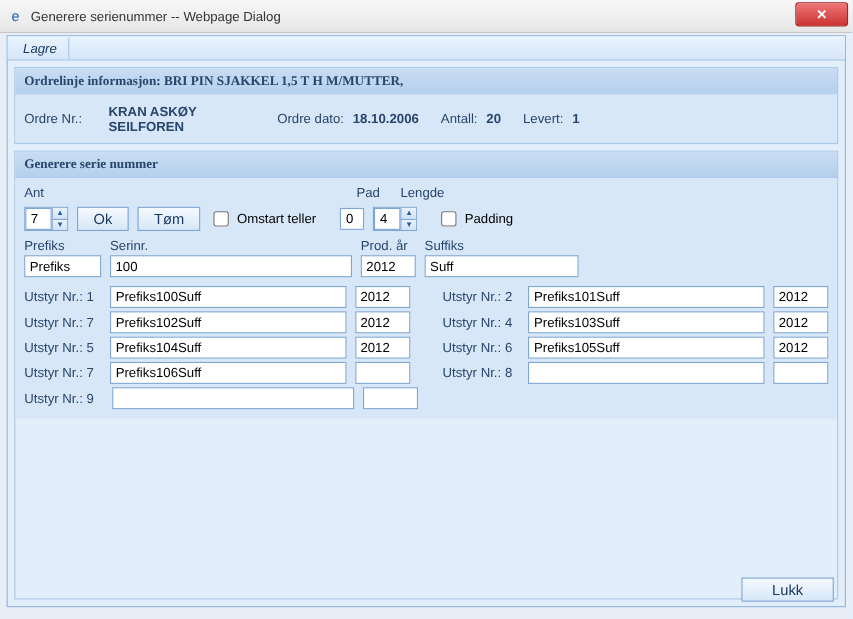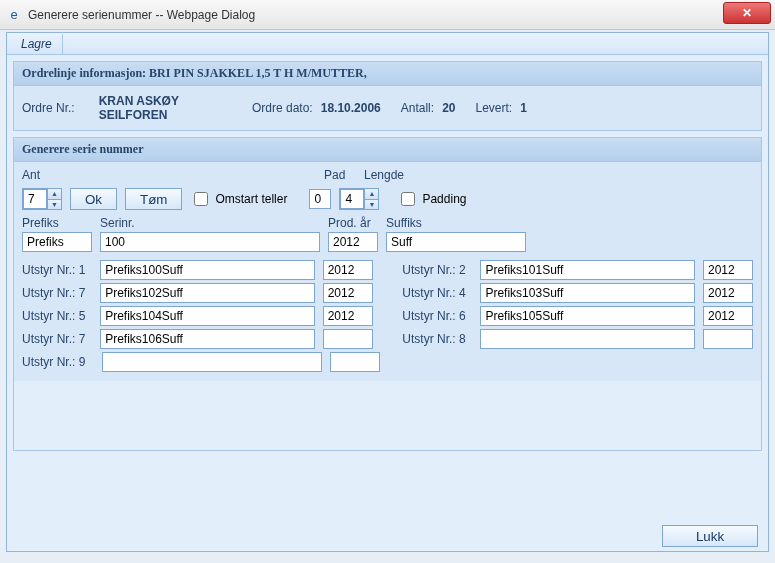--- a/index.html
+++ b/index.html
@@ -122,21 +122,21 @@
   .grid-row { display:flex; gap:8px; margin:3px 0; align-items:center; }
   .cell-lbl { width: 72px; color:#28456b; }
   .cell-in  { }
   .cell-in.big { width: 220px; }
   .cell-in.sml { width: 50px; }
   .spacer { width: 14px; }
   .footer {
     position: absolute;
     bottom: 4px; right: 10px;
   }
-  .footer .btn { width: 96px; }
+  .footer .btn { width: 84px; }
   
   .w70 { width:70px; } .w220{width:220px;} .w50{width:50px;} .w140{width:140px;}
 </style>
 </head>
 <body>
 
 <div class="titlebar">
   <span class="ie-icon">e</span>
   <span class="title">Generere serienummer -- Webpage Dialog</span>
   <div class="close-btn">✕</div>
@@ -168,21 +168,21 @@
           <span class="val">20</span>
         </div>
         <div class="kv">
           <span class="lbl">Levert:</span>
           <span class="val">1</span>
         </div>
       </div>
     </div>
   </div>
 
-  <div class="section" style="height:314px;">
+  <div class="section" style="height:408px;">
     <div class="section-head">Generere serie nummer</div>
     <div class="section-body">
 
       <div class="ctrl-row" style="gap:0;">
         <div style="width:302px;">
           <span class="lbl">Ant</span>
         </div>
         <div style="width:40px;">
           <span class="lbl">Pad</span>
         </div>

